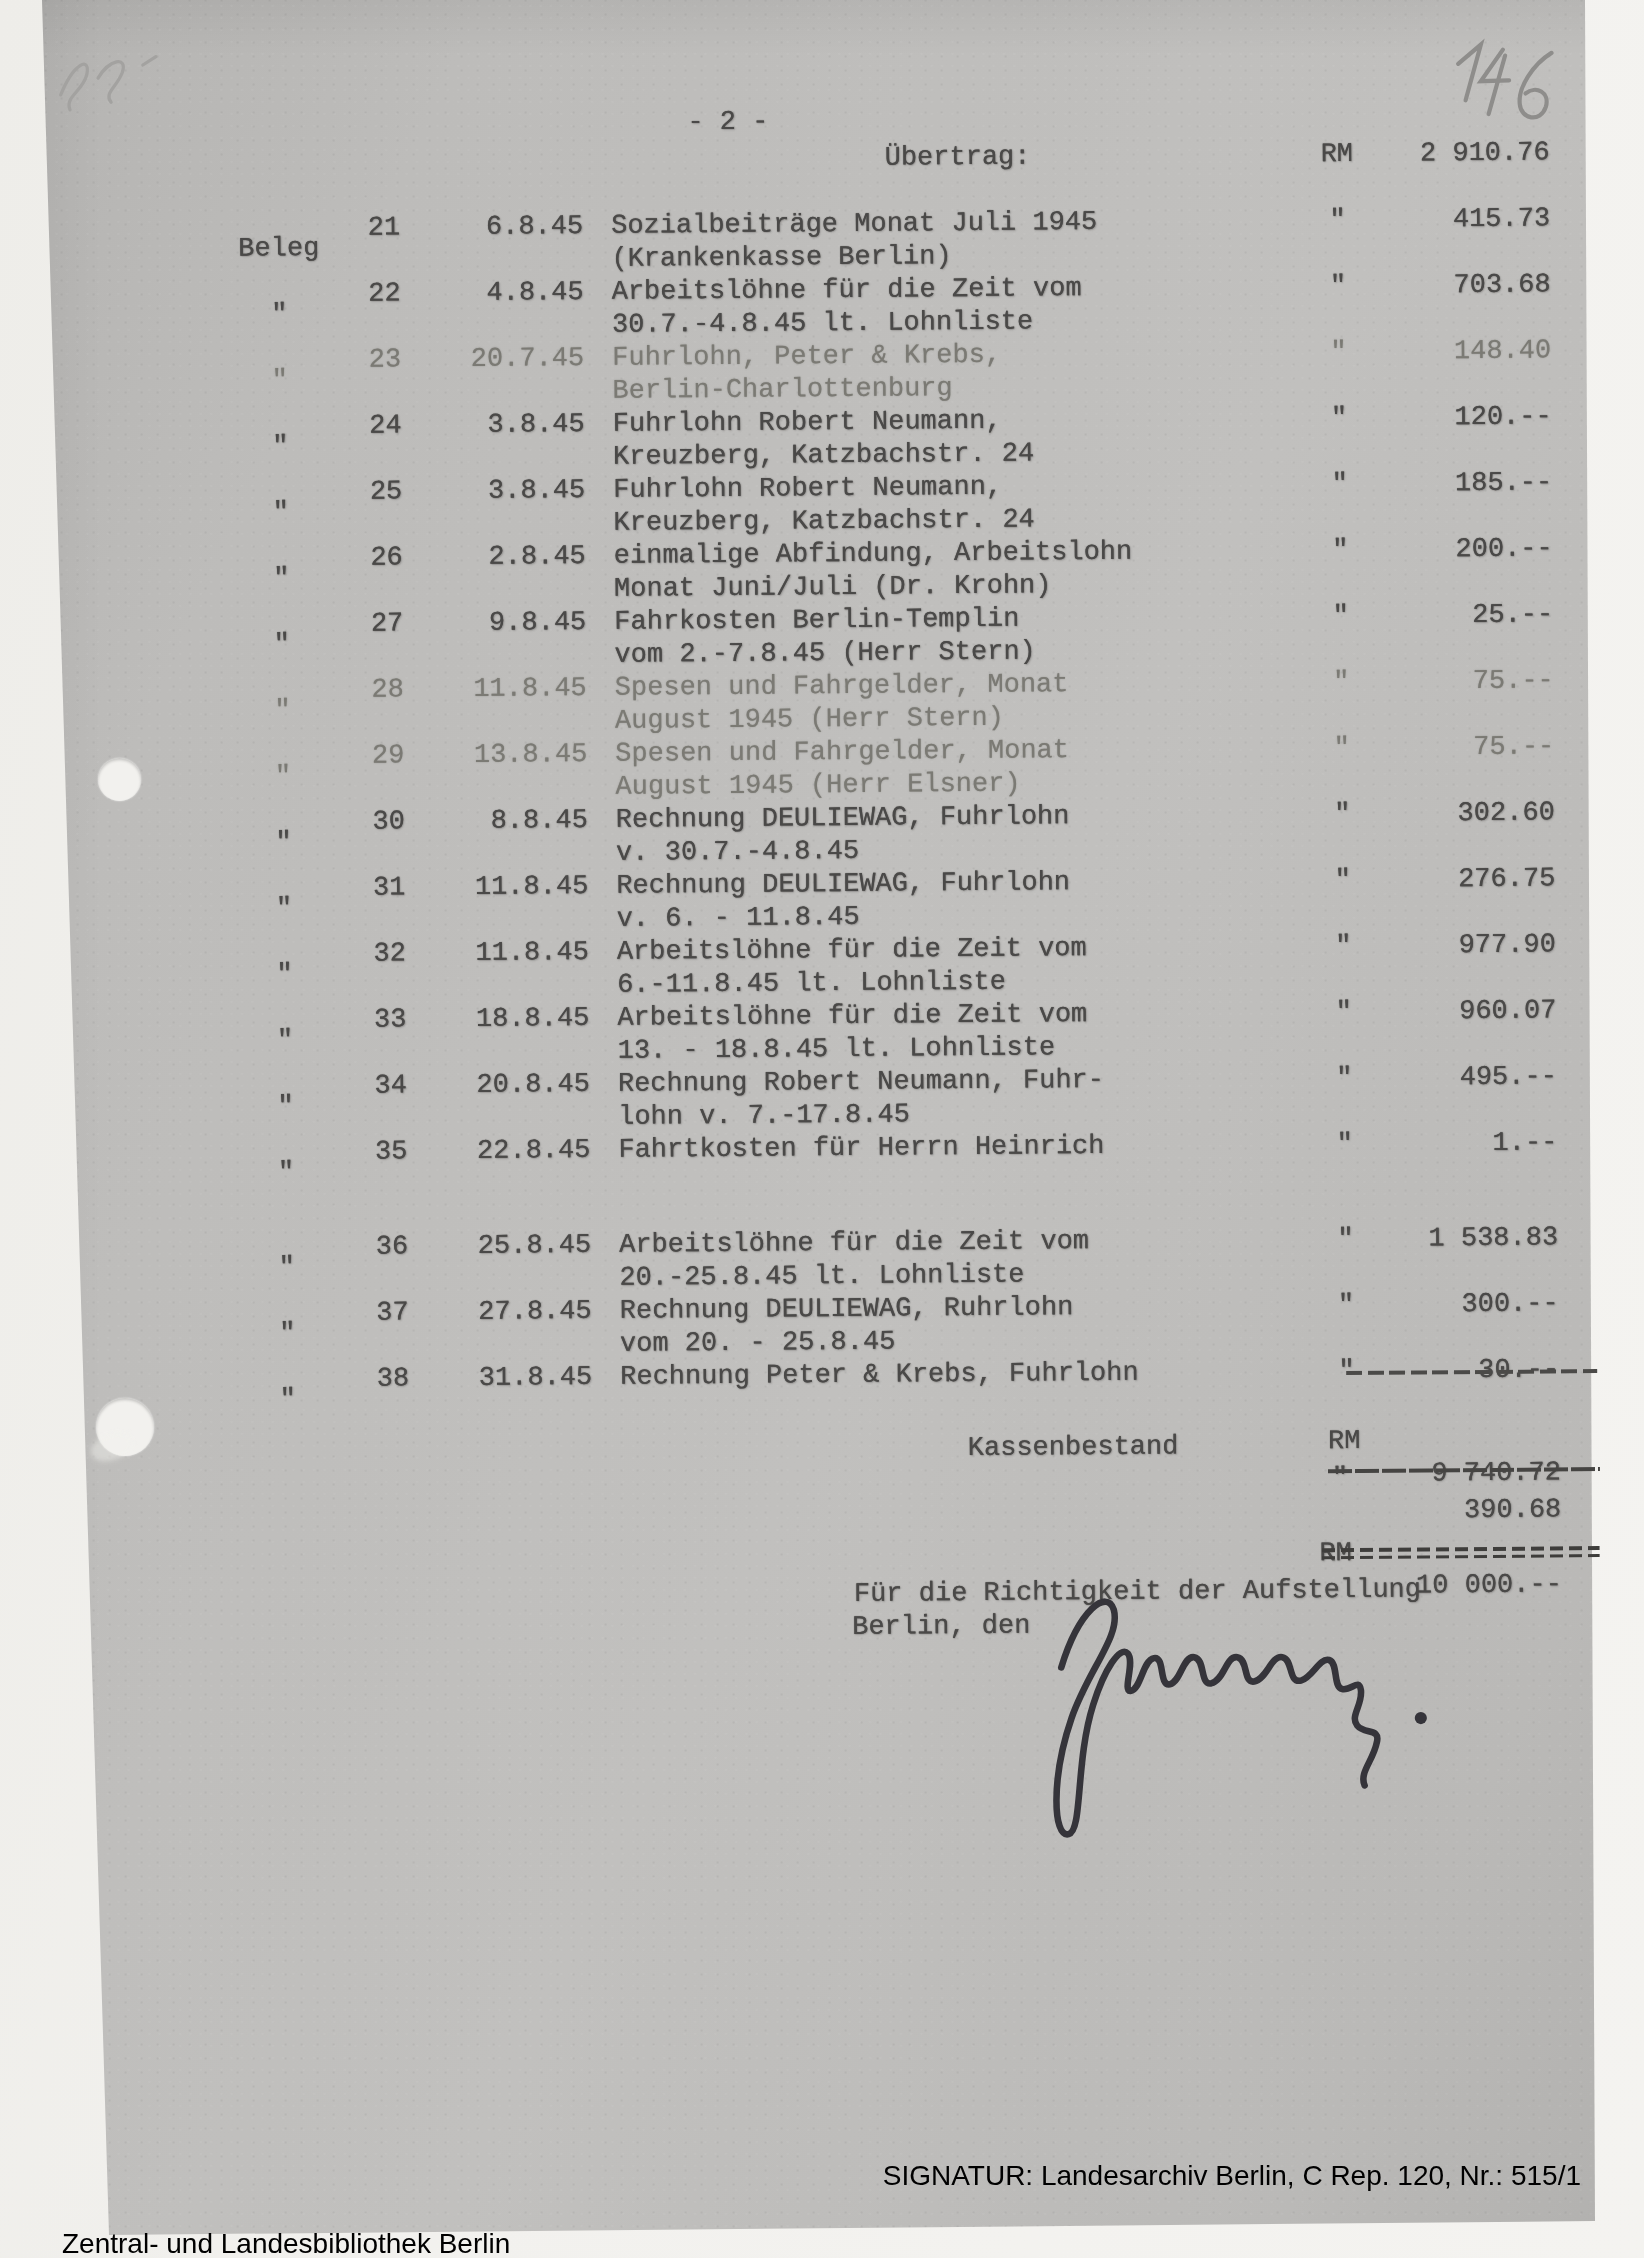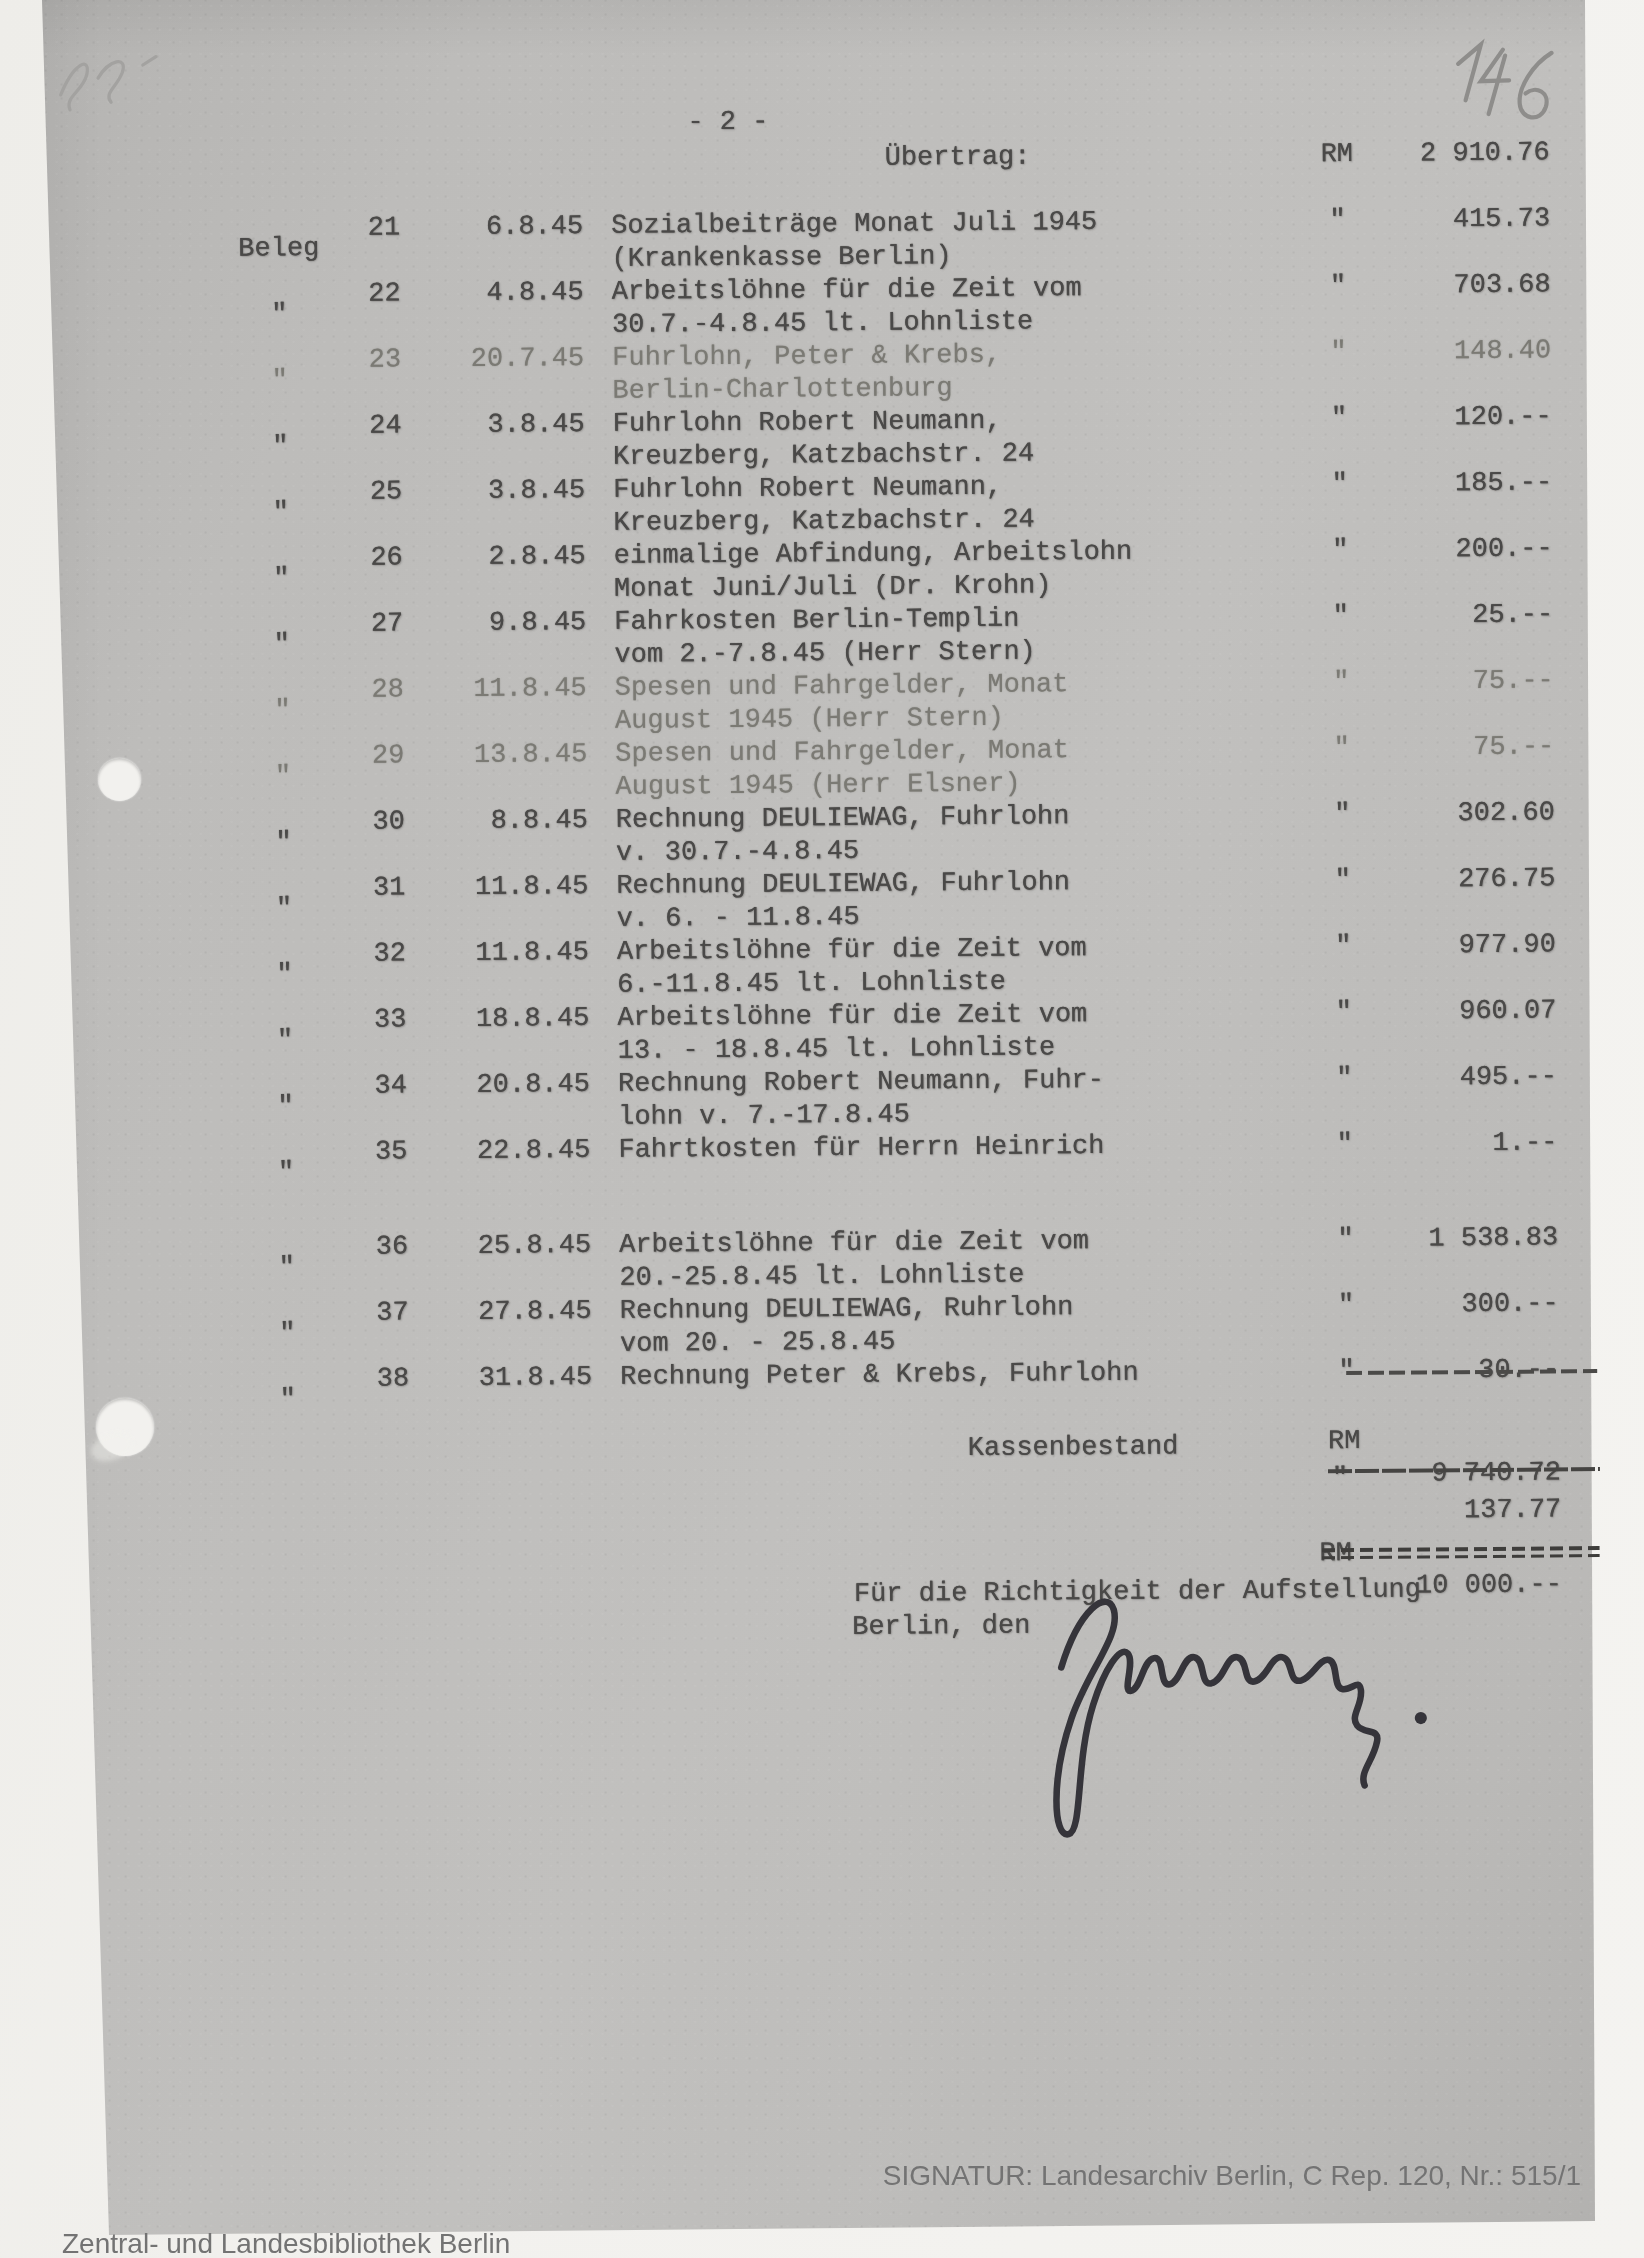--- a/index.html
+++ b/index.html
@@ -56,21 +56,21 @@
     background:repeating-linear-gradient(90deg,#3e3d3b 0 13px,rgba(0,0,0,0) 13px 19px);}
   .rule-double::before{top:0;}
   .rule-double::after{bottom:0;}
   
   .hole{position:absolute;border-radius:50%;background:#f2f1ee;
     box-shadow:inset 0 1.9px 2.8px rgba(0,0,0,.18),0 0 1.9px rgba(255,255,255,.8);}
   #hole2::after{content:"";position:absolute;left:-5.6px;top:36px;width:43px;height:26px;
     background:rgba(242,241,238,.45);border-radius:50%;transform:rotate(-20deg);filter:blur(2.8px);}
   
   #footer-left,#footer-right{
-    position:absolute;top:2159px;color:#737373;
+    position:absolute;top:2159px;color:#000000;
     font-family:"Liberation Sans","DejaVu Sans",sans-serif;
     font-size:28px;line-height:34px;letter-spacing:0;white-space:pre;
   }
   #footer-left{left:62px;}
   #footer-right{right:63px;text-align:right;}
   svg{position:absolute;overflow:visible;}
 </style>
 </head>
 <body>
 
@@ -108,21 +108,21 @@
   <div class="rule-dash" style="left:1342px;top:1375px;width:251px;"></div>
 
   <div class="tline" style="top:1396px;">
     <span class="tcurr" style="left:11.2px;">RM</span>
     <span class="tamt">9 740.72</span>
   </div>
 
   <div class="abs" style="left:963px;top:1433px;">Kassenbestand</div>
   <div class="tline" style="top:1433px;">
     <span class="tcurr" style="left:15px;">"</span>
-    <span class="tamt">137.77</span>
+    <span class="tamt">390.68</span>
   </div>
 
   <div class="rule-solid" style="left:1323px;top:1473px;width:272px;"></div>
 
   <div class="tline" style="top:1508px;">
     <span class="tcurr" style="left:1.9px;">RM</span>
     <span class="tamt">10 000.--</span>
   </div>
 
   <div class="rule-double" style="left:1316px;top:1552px;width:278px;"></div>

